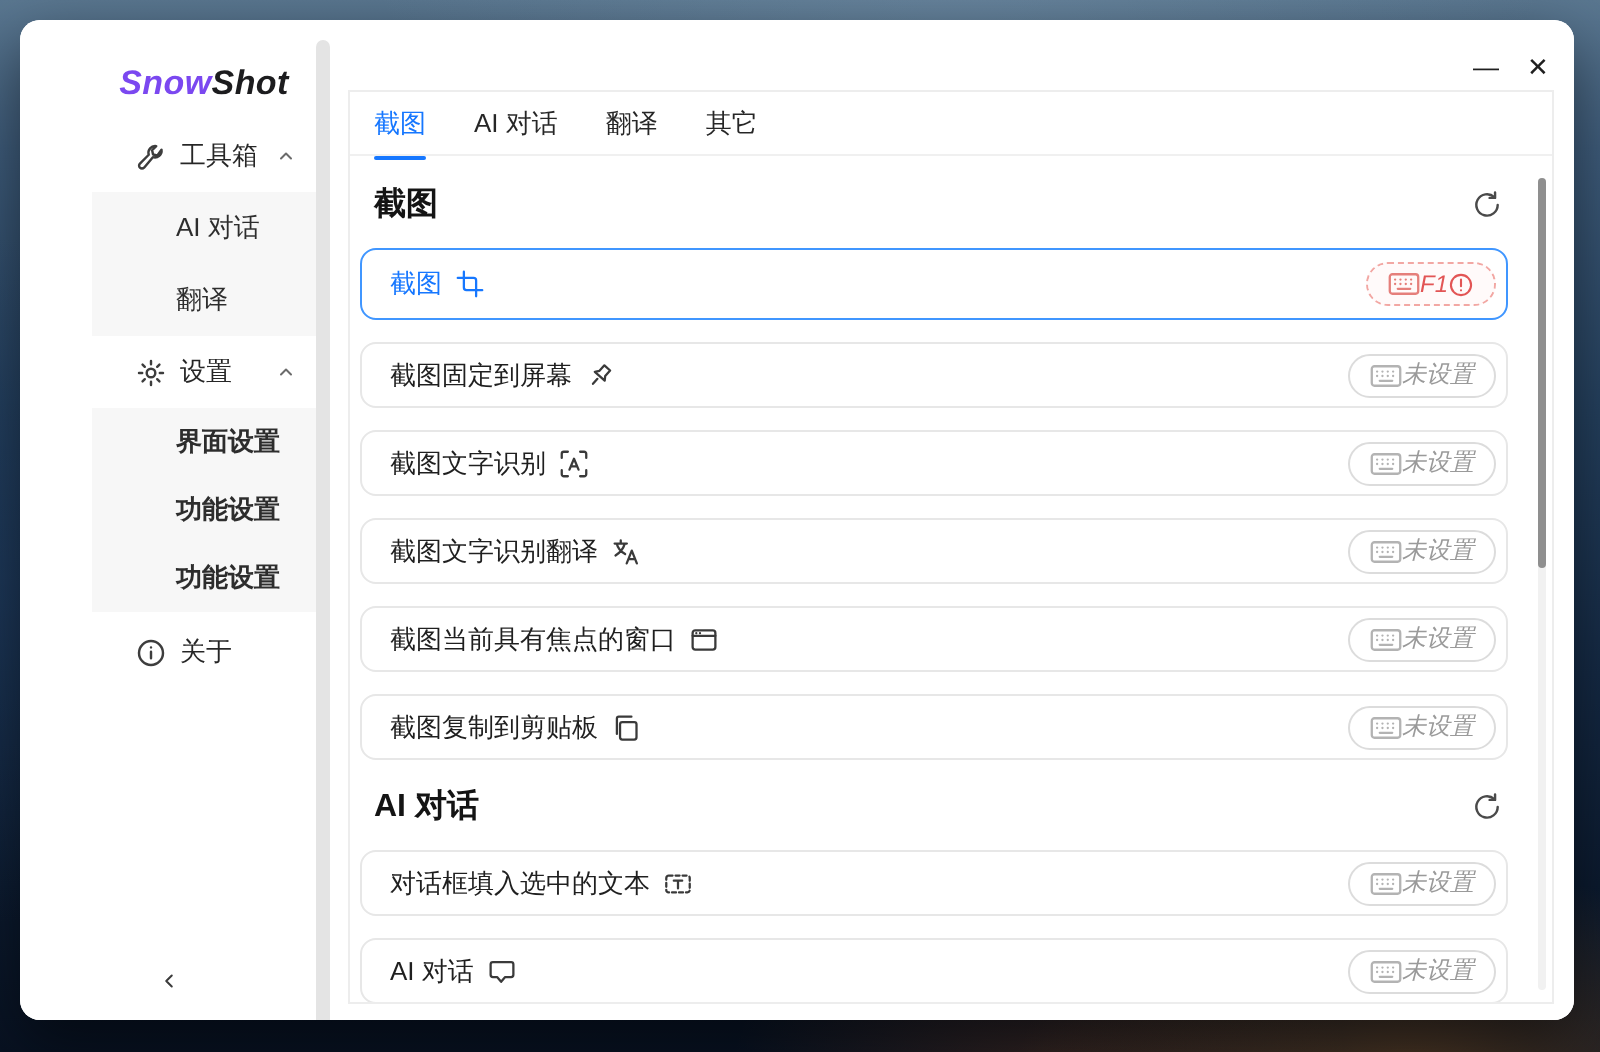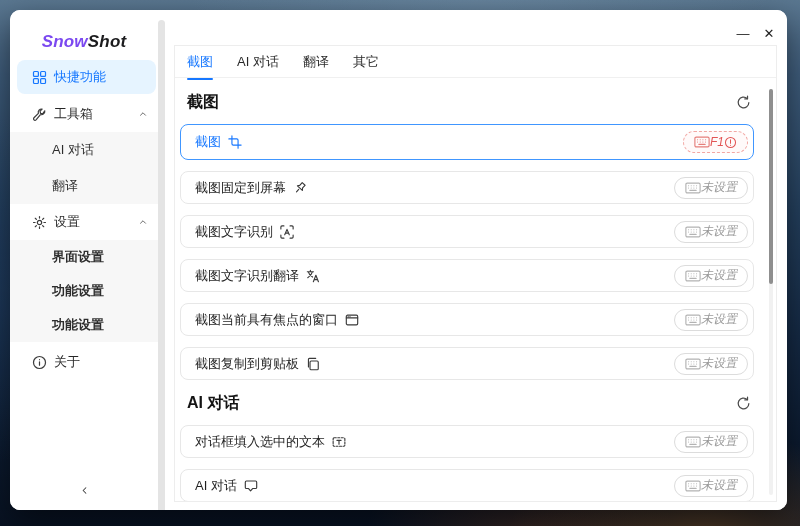--- a/index.html
+++ b/index.html
@@ -16,21 +16,21 @@
   }
   svg { fill: none; stroke: currentColor; stroke-width: 1.3; stroke-linecap: round; stroke-linejoin: round; display: block; }
 
   .window {
     position: absolute; left: 10px; top: 10px; width: 777px; height: 500px;
     background: #fff; border-radius: 10px; overflow: hidden;
     box-shadow: 0 12px 32px rgba(0,0,0,.5);
   }
 
   
-  .sidebar { position: absolute; left: 0; top: 0; bottom: 0; width: 148px; background: #fff; }
+  .sidebar { position: absolute; left: 0; top: 0; bottom: 0; width: 148px; background: #fff; padding-left: 36px; }
   .logo { margin-top: 22px; height: 22px; text-align: center; font-style: italic; font-weight: bold; font-size: 17px; letter-spacing: .2px; }
   .logo .p1 { color: #7b48f0; }
   .logo .p2 { color: #1c1c1e; }
   .menu { margin-top: 6px; }
   .m-item { height: 36px; display: flex; align-items: center; padding: 0 10px 0 22px; font-size: 13px; color: rgba(0,0,0,.85); cursor: pointer; }
   .m-item .mi { width: 15px; margin-right: 7px; color: #3d3d3d; flex: 0 0 auto; }
   .m-item.active { height: 34px; background: #e6f4ff; border-radius: 8px; margin: 0 2px 2px 7px; padding-left: 15px; color: #1677ff; }
   .m-item.active .mi { color: #1677ff; }
   .m-item .chev { margin-left: auto; color: #6b6b6b; }
   .m-child { height: 36px; display: flex; align-items: center; padding-left: 42px; font-size: 13px; color: rgba(0,0,0,.82); cursor: pointer; }
@@ -76,31 +76,20 @@
 <body>
 
 <div class="window">
 
   <div class="sidebar">
     <div class="logo">
       <span class="p1">Snow</span><span class="p2">Shot</span>
     </div>
     <div class="menu">
 
-      <div class="m-item active">
-        <span class="mi">
-          <svg width="15" height="15" viewBox="0 0 16 16">
-              <rect x="1.6" y="1.6" width="5.2" height="5.2" rx="1"></rect>
-              <rect x="9.2" y="1.6" width="5.2" height="5.2" rx="1"></rect>
-              <rect x="1.6" y="9.2" width="5.2" height="5.2" rx="1"></rect>
-              <rect x="9.2" y="9.2" width="5.2" height="5.2" rx="1"></rect>
-            </svg>
-        </span>
-        <span>快捷功能</span>
-      </div>
 
       <div class="m-item">
         <span class="mi">
           <svg width="15" height="15" viewBox="0 0 16 16">
               <path d="M13.6 4.1a3.6 3.6 0 0 1-4.6 4L4.3 13.7a1.55 1.55 0 1 1-2.2-2.2L6.8 6.8a3.6 3.6 0 0 1 4-4.6L8.6 4.4l.5 2.3 2.3.5z"></path>
             </svg>
         </span>
         <span>工具箱</span>
         <span class="chev">
           <svg width="10" height="10" viewBox="0 0 16 16" style="stroke-width:1.6">

